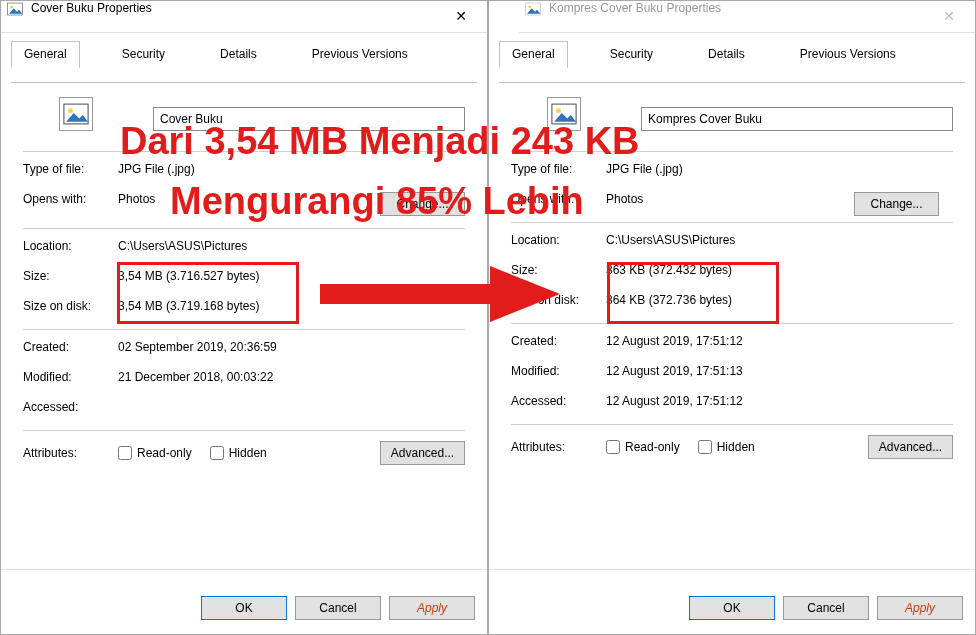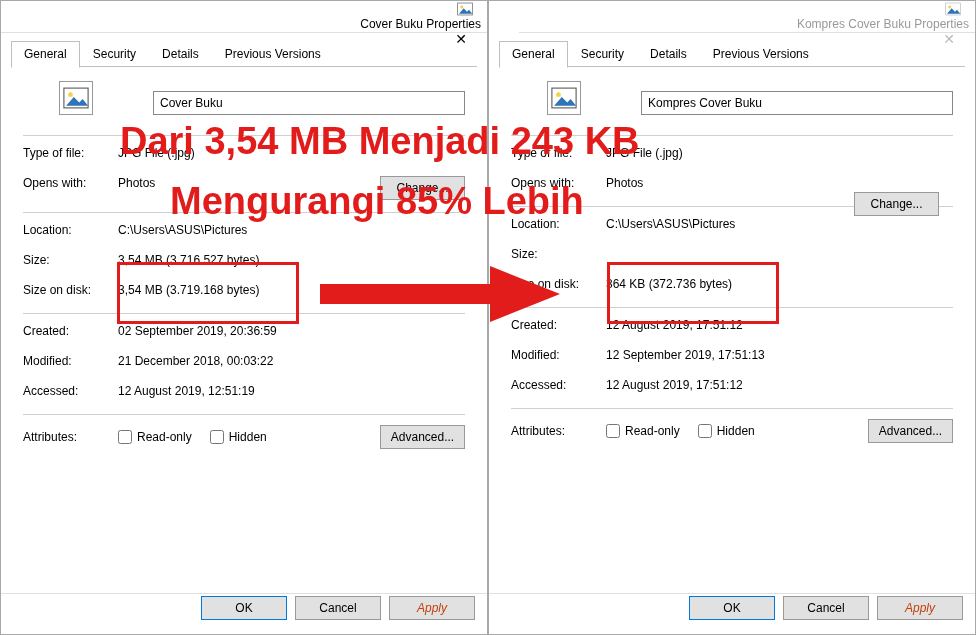--- a/index.html
+++ b/index.html
@@ -20,44 +20,44 @@
       background: #fff;
       display: flex;
       flex-direction: column;
     }
     .dialog.left { left: 0; top: 0; }
     .dialog.right { left: 488px; top: 0; }
     .dialog.right .titlebar { color: #999; margin-left: 30px; }
     .titlebar {
       height: 32px;
       display: flex;
-      align-items: flex-end;
+      align-items: flex-start;
       padding: 0 6px;
       border-bottom: 1px solid #e0e0e0;
       background: #fff;
-      flex-direction: column;
     }
     .title-icon {
       width: 16px; height: 16px;
       margin-right: 8px;
       display: flex;
       align-items: center;
       justify-content: center;
     }
     .title-text { flex: 1; font-size: 12px; }
     .close-btn {
       width: 40px; height: 30px;
       display: flex; align-items: center; justify-content: center;
       font-size: 14px;
       cursor: pointer;
     }
     .tabrow {
       display: flex;
-      padding: 8px 10px 0 10px;
+      padding: 8px 10px 16px 10px;
       position: relative;
+      gap: 29px;
     }
     .tabrow::after {
       content: "";
       position: absolute;
       left: 10px; right: 10px; bottom: 0;
       height: 1px;
       background: #c0c0c0;
     }
     .tab {
       padding: 5px 12px 6px;
@@ -124,21 +124,21 @@
       display: flex;
       align-items: center;
       margin-right: 18px;
       font-size: 12px;
     }
     .chk input { margin-right: 5px; width: 14px; height: 14px; }
     .btnbar {
       display: flex;
       justify-content: flex-end;
       gap: 8px;
-      padding: 2px 12px 14px;
+      padding: 26px 12px 14px;
       border-top: 1px solid #e0e0e0;
     }
     .btn {
       width: 86px; height: 24px;
       border: 1px solid #999;
       background: #e1e1e1;
       font-size: 12px;
       font-family: inherit;
       cursor: pointer;
     }
@@ -224,21 +224,20 @@
     <div class="fieldrow">
         <span class="label">Created:</span>
         <span class="value">02 September 2019, 20:36:59</span>
       </div>
     <div class="fieldrow">
         <span class="label">Modified:</span>
         <span class="value">21 December 2018, 00:03:22</span>
       </div>
     <div class="fieldrow">
         <span class="label">Accessed:</span>
-        <span class="value">12 August 2019, 12:51:19</span>
       </div>
     <div class="sep"></div>
     <div class="attrrow">
       <span class="label">Attributes:</span>
       <label class="chk">
           <input type="checkbox" style="">
           <span>Read-only</span>
         </label>
       <label class="chk">
           <input type="checkbox" style="">
@@ -293,33 +292,34 @@
         <span class="label">Opens with:</span>
         <span class="value">Photos</span>
       </div>
     <div class="sep"></div>
     <div class="fieldrow">
         <span class="label">Location:</span>
         <span class="value">C:\Users\ASUS\Pictures</span>
       </div>
     <div class="fieldrow">
         <span class="label">Size:</span>
+        <span class="value">363 KB (372.432 bytes)</span>
       </div>
     <div class="fieldrow">
         <span class="label">Size on disk:</span>
         <span class="value">364 KB (372.736 bytes)</span>
       </div>
     <div class="sep"></div>
     <div class="fieldrow">
         <span class="label">Created:</span>
         <span class="value">12 August 2019, 17:51:12</span>
       </div>
     <div class="fieldrow">
         <span class="label">Modified:</span>
-        <span class="value">12 September 2019, 17:51:13</span>
+        <span class="value">12 August 2019, 17:51:13</span>
       </div>
     <div class="fieldrow">
         <span class="label">Accessed:</span>
         <span class="value">12 August 2019, 17:51:12</span>
       </div>
     <div class="sep"></div>
     <div class="attrrow">
       <span class="label">Attributes:</span>
       <label class="chk">
           <input type="checkbox" style="">

